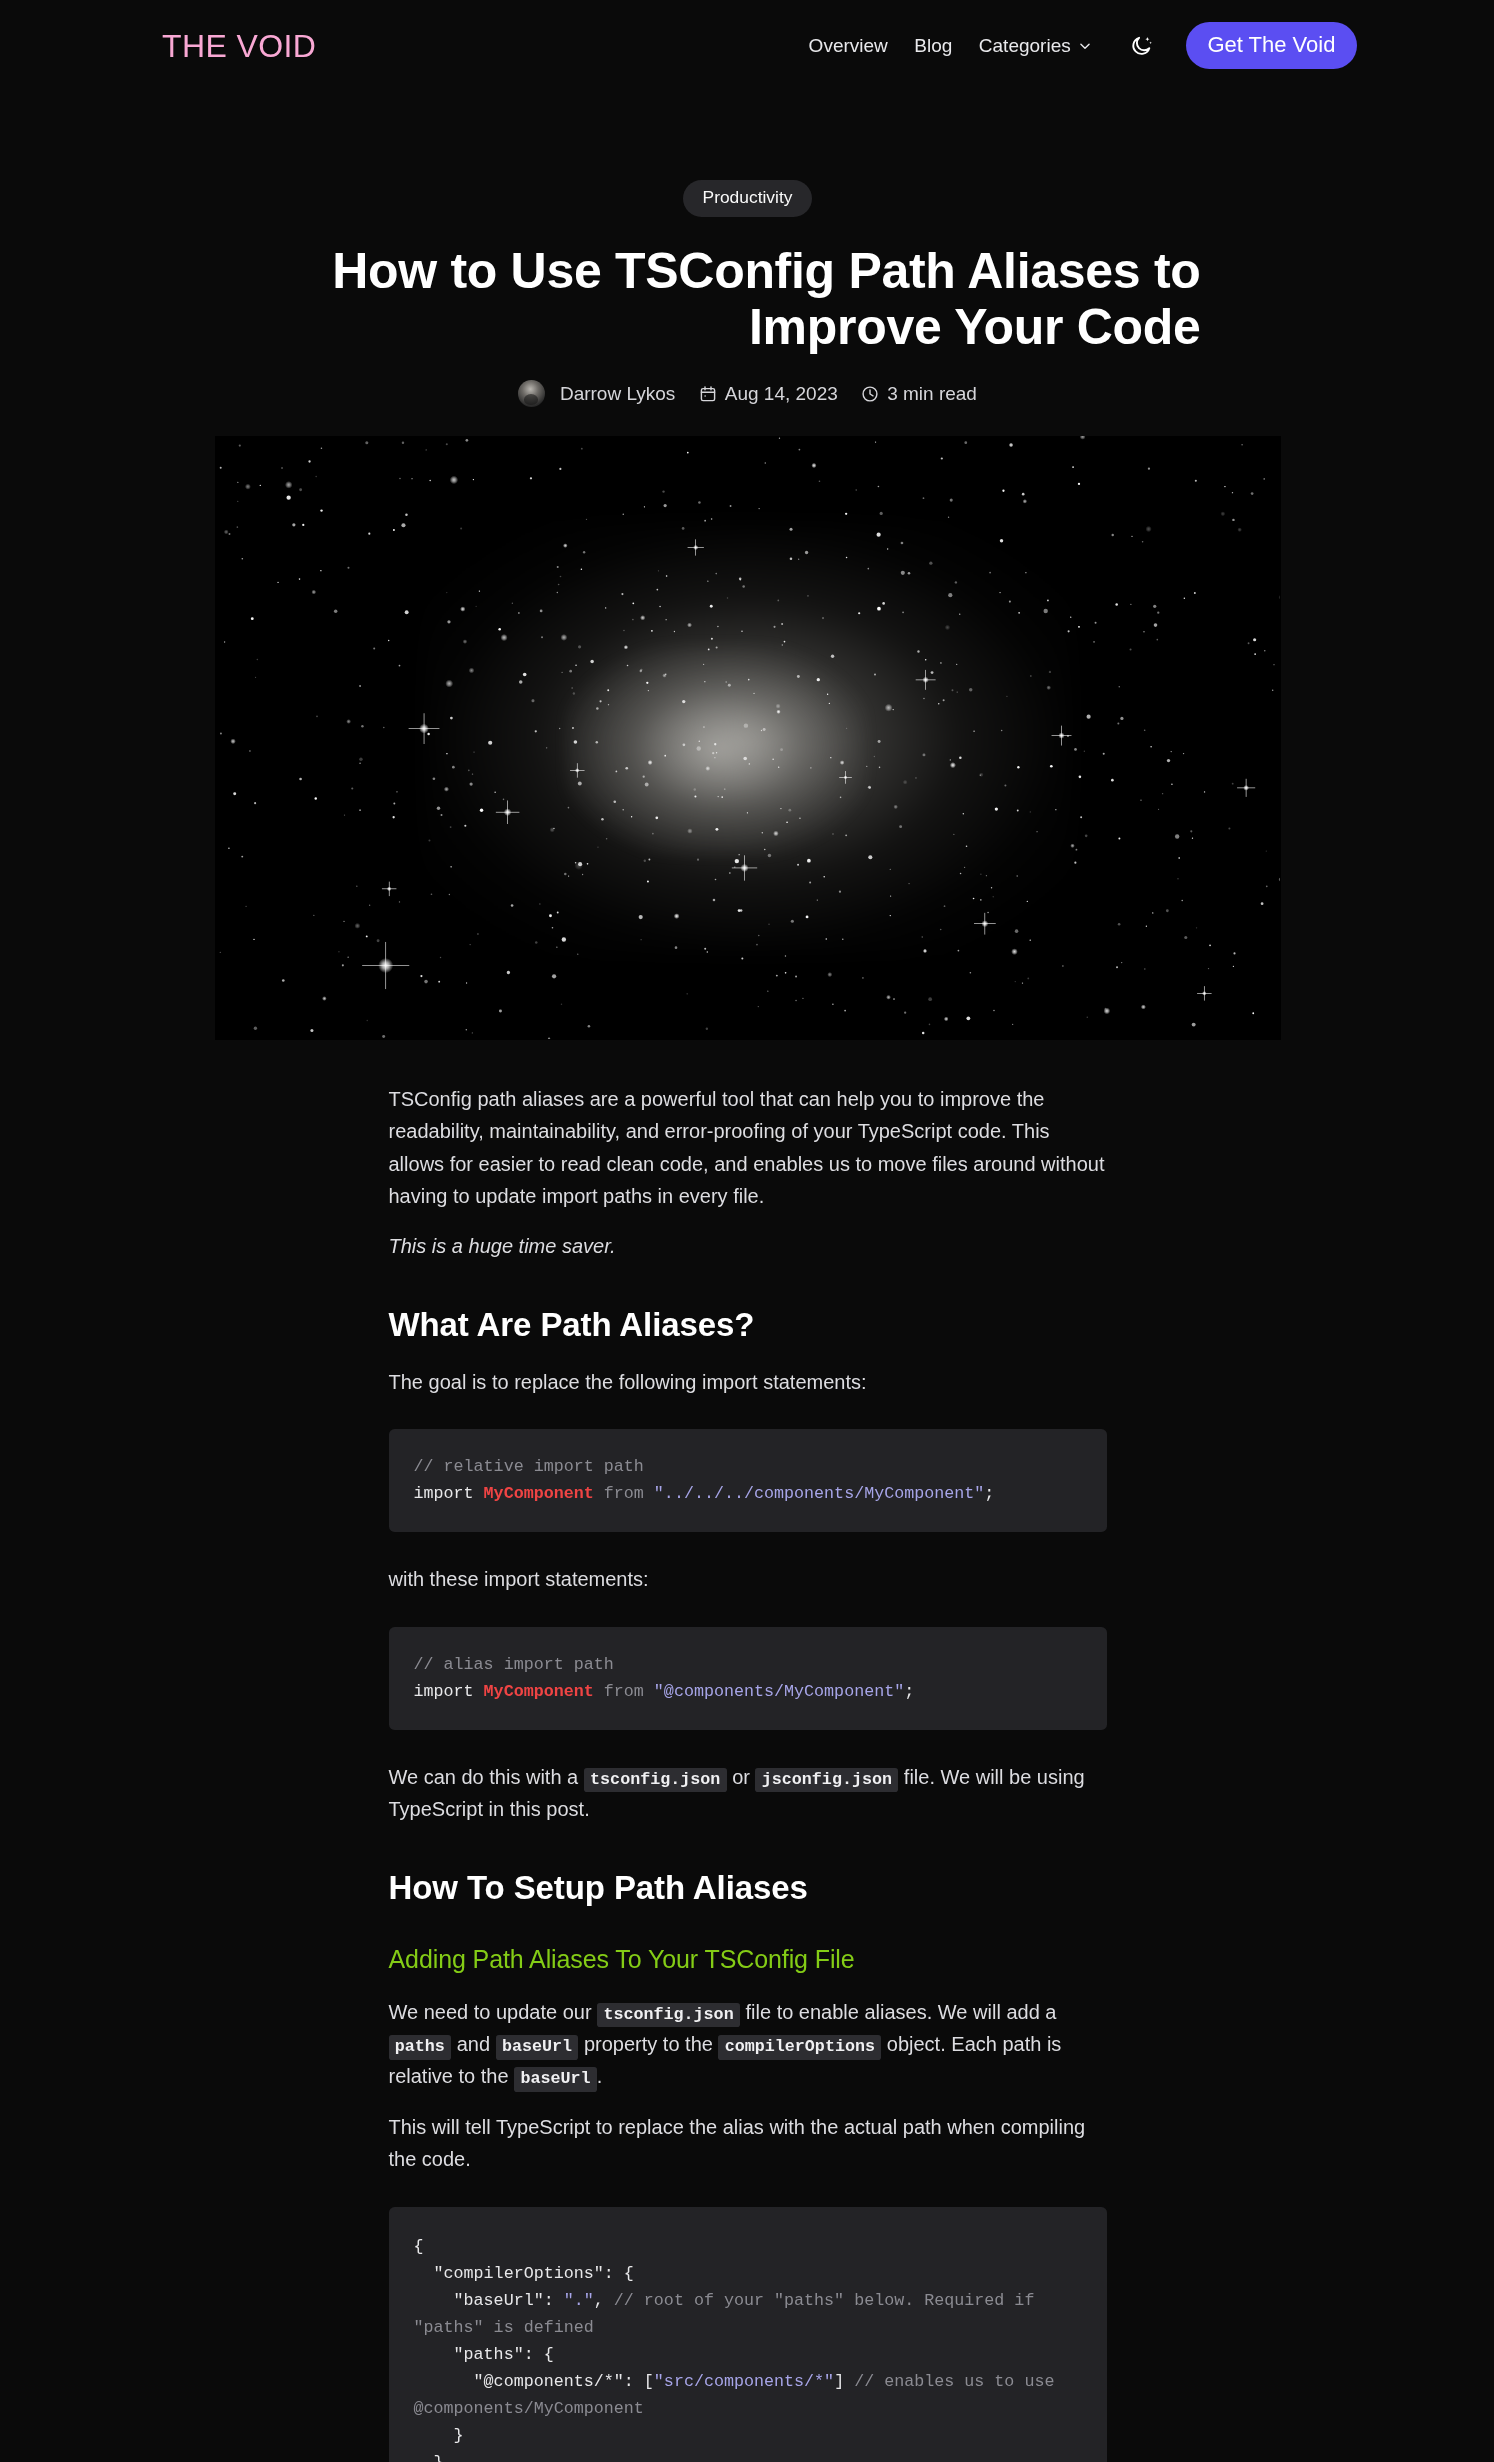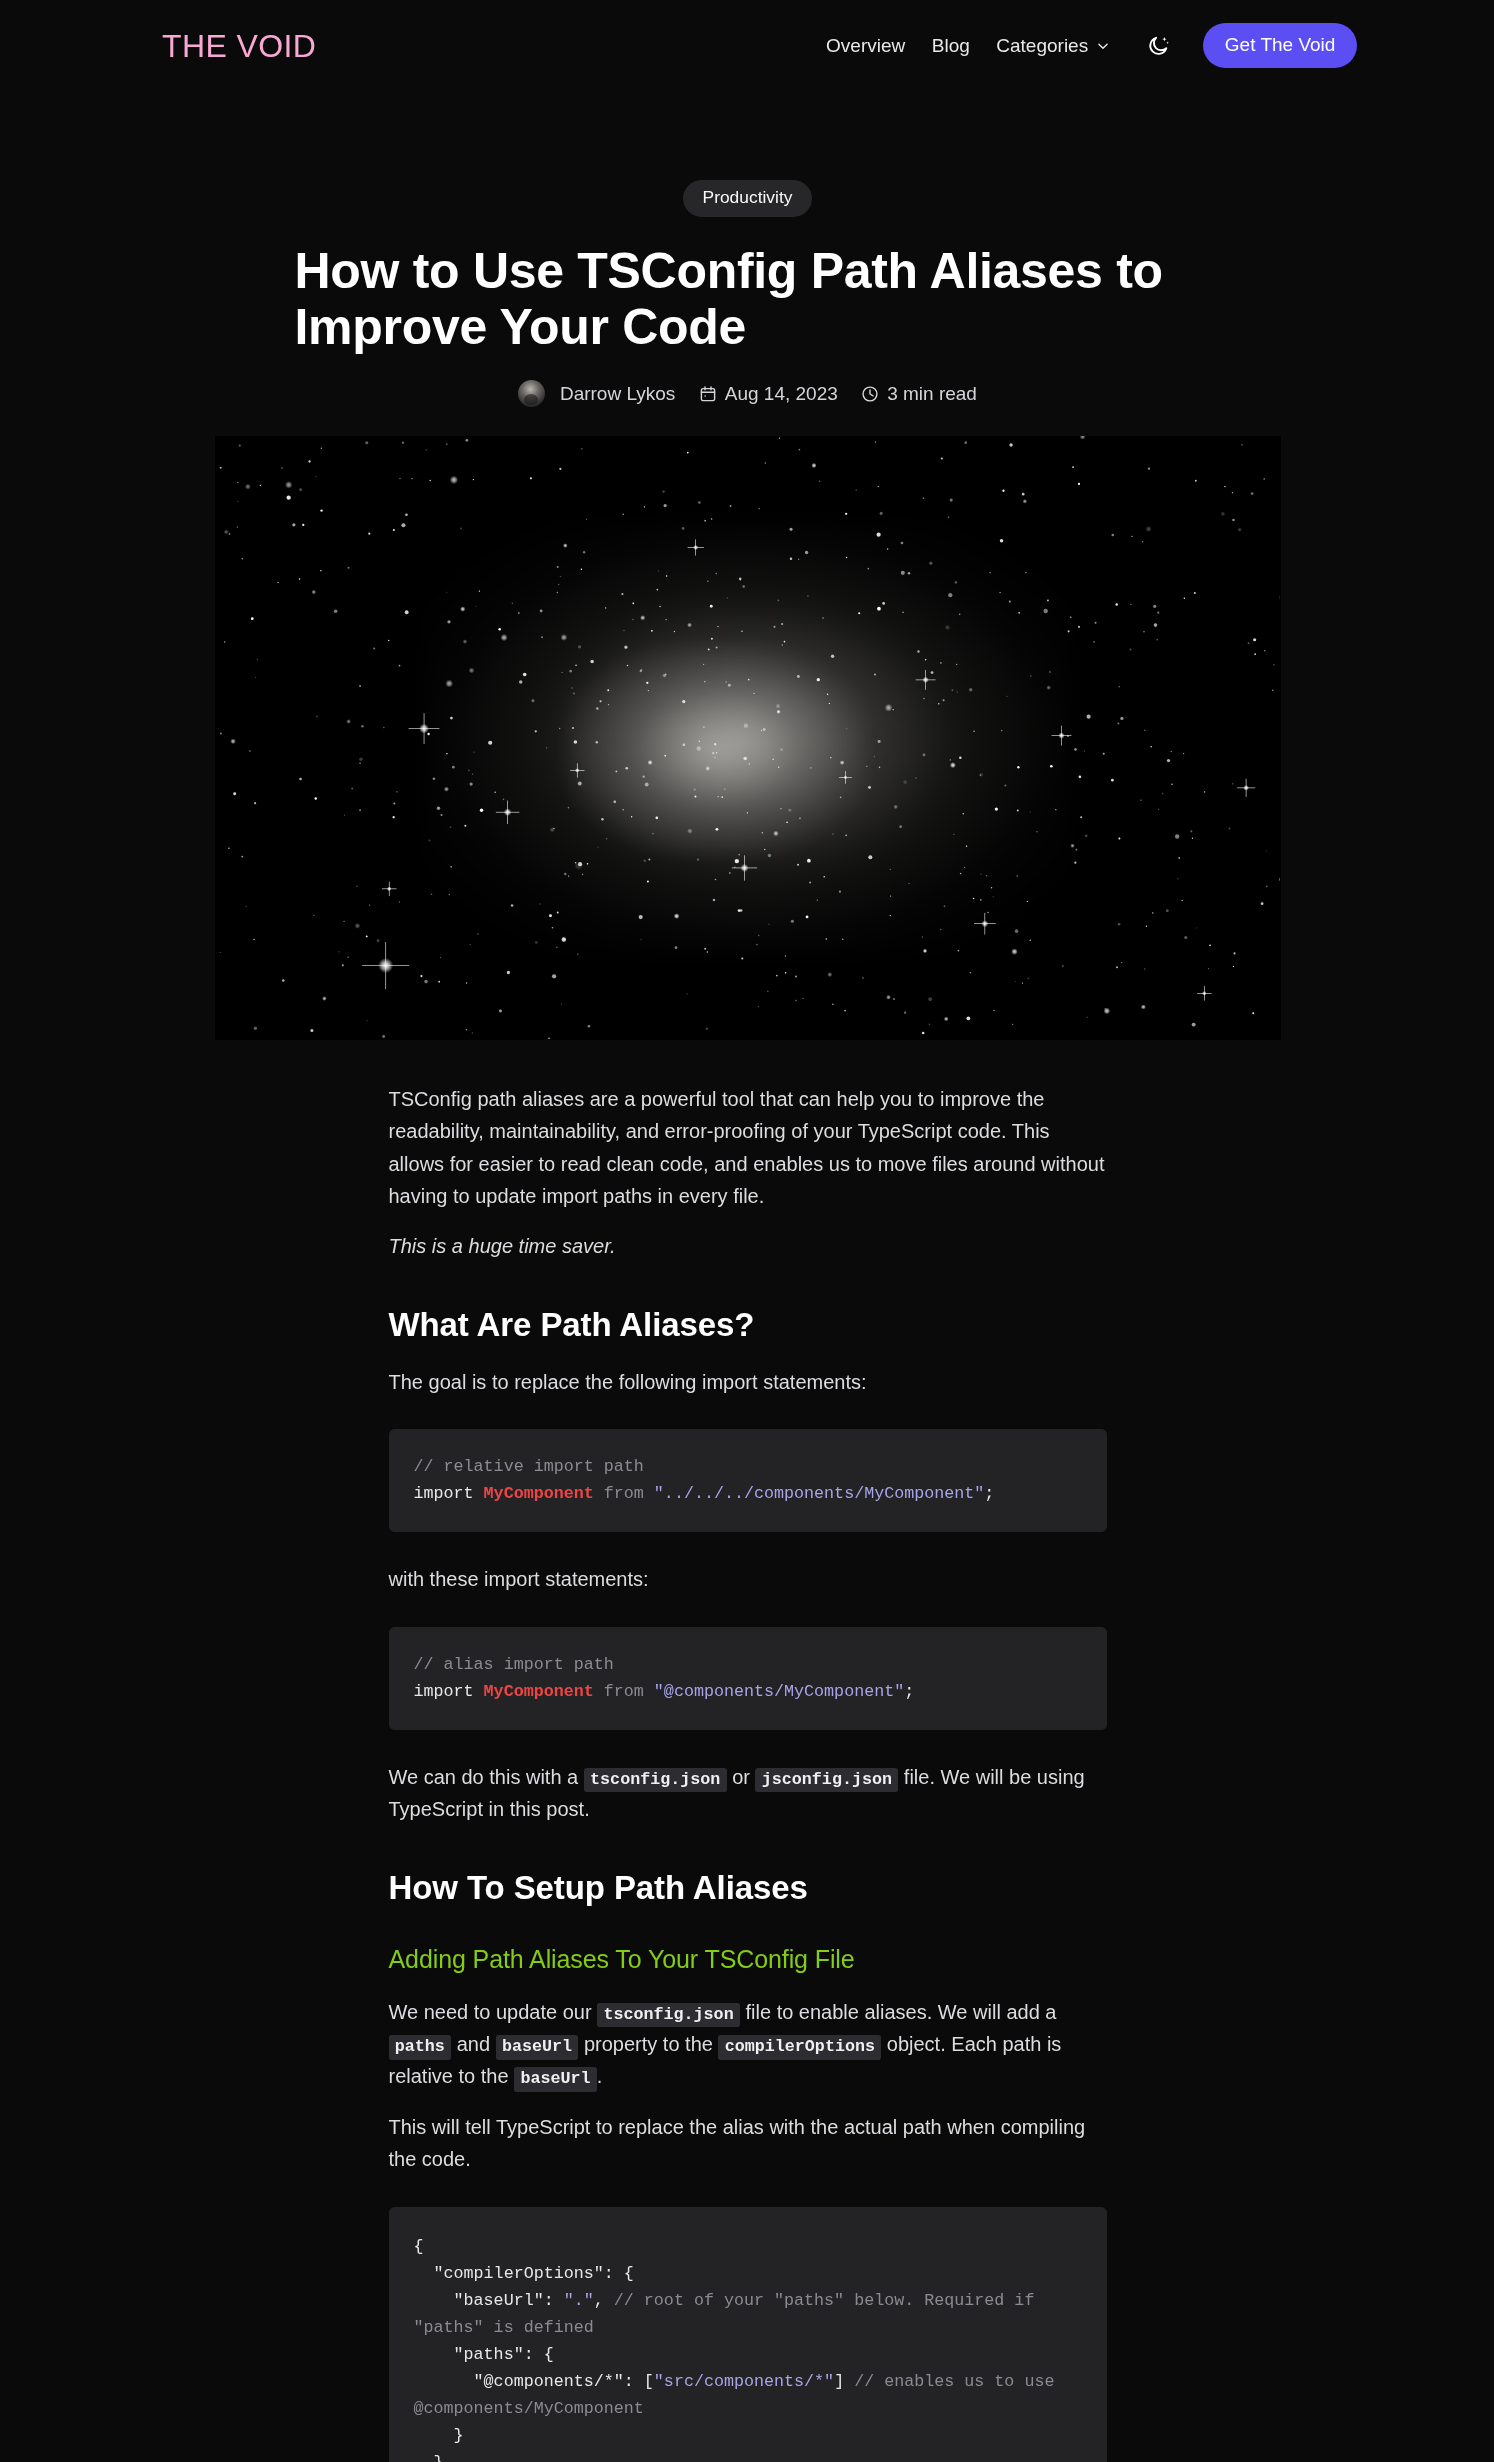--- a/index.html
+++ b/index.html
@@ -56,21 +56,21 @@
     height: 32px;
     display: flex;
     align-items: center;
     justify-content: center;
     margin-left: 5.6px;
     margin-right: 2.8px;
   }
   .cta-button {
     background: #5b4ef2;
     color: #ffffff;
-    font-size: 19px;
+    font-size: 22px;
     border-radius: 696px;
     padding: 12px 21.6px 13.2px 21.6px;
     line-height: 1;
     border: none;
     white-space: nowrap;
     font-family: "Liberation Sans", sans-serif;
   }
 
   
   .article {
@@ -89,21 +89,21 @@
     border-radius: 696px;
     padding: 9px 19.5px 10.5px 19.5px;
     line-height: 1;
   }
   .post-title {
     margin-top: 26.5px;
     font-size: 50px;
     line-height: 1.12;
     font-weight: 700;
     color: #ffffff;
-    text-align: left;
+    text-align: right;
     max-width: 906px;
     letter-spacing: -0.3px;
   }
   .post-meta {
     margin-top: 25px;
     display: flex;
     align-items: center;
     gap: 8.4px;
     font-size: 19px;
     color: #d6d6da;

